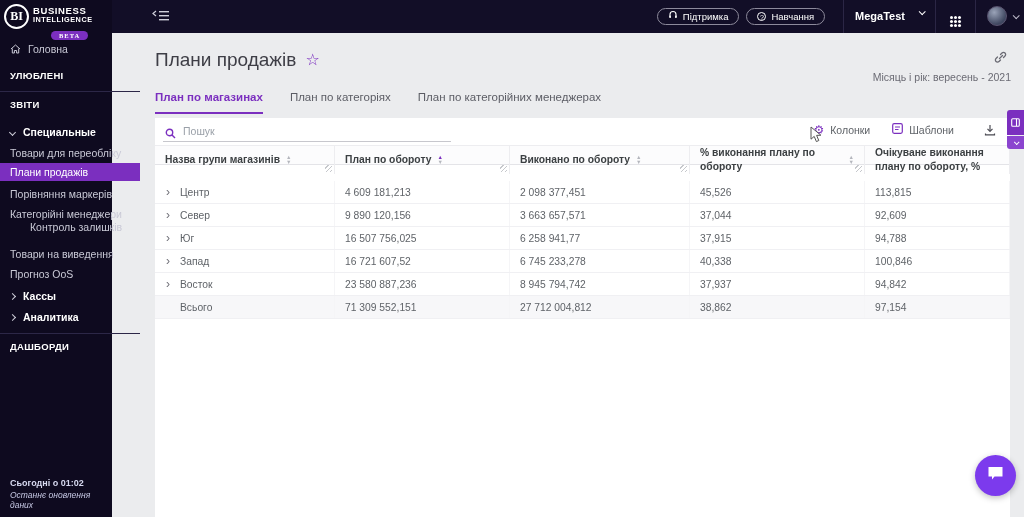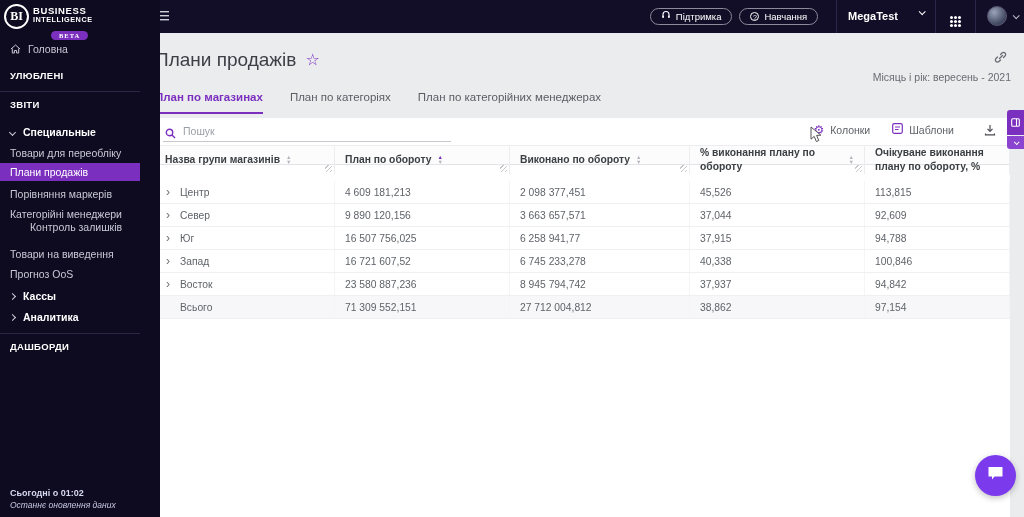--- a/index.html
+++ b/index.html
@@ -12,29 +12,29 @@
   .topbar { position:absolute; left:0; top:0; width:1024px; height:33px; background:#120e27; z-index:4; }
   .collapse-btn { position:absolute; left:152px; top:9px; width:18px; height:15px; cursor:pointer; }
   .topbar-right { position:absolute; right:6px; top:0; height:32px; display:flex; align-items:center; }
   .pill {
     display:flex; align-items:center; gap:5px; height:17px; padding:0 10px;
     border:1px solid #8d8a9b; border-radius:10px; background:transparent;
     color:#fff; font-size:9.5px; font-family:inherit; cursor:pointer; margin-right:7px;
   }
   .q-circle { width:9px; height:9px; border:1px solid #fff; border-radius:50%; font-size:7px; line-height:9px; text-align:center; color:#fff; }
   .vdiv { width:1px; height:33px; background:#2b2645; margin:0 11px; }
-  .org { display:flex; align-items:flex-start; gap:21px; color:#fff; font-size:11px; font-weight:700; cursor:pointer; }
+  .org { display:flex; align-items:flex-start; gap:14px; color:#fff; font-size:11px; font-weight:700; cursor:pointer; }
   .chev { display:inline-block; width:5px; height:5px; border-right:1.4px solid currentColor; border-bottom:1.4px solid currentColor; transform:rotate(45deg) translateY(-1px); }
   .dots { width:3px; height:3px; background:#fff; border-radius:50%; margin:2px 11px 0 3px;
     box-shadow:4px 0 0 #fff,8px 0 0 #fff,0 4px 0 #fff,4px 4px 0 #fff,8px 4px 0 #fff,0 8px 0 #fff,4px 8px 0 #fff,8px 8px 0 #fff; }
   .apps-wrap { display:flex; align-items:center; cursor:pointer; height:33px; padding-top:0; }
   .avatar { width:20px; height:20px; border-radius:50%; background:radial-gradient(circle at 35% 30%, #9aa3b8, #3f4760 70%); border:1px solid #5a5470; cursor:pointer; }
   .av-chev { color:#bdbac9; margin-left:6px; cursor:pointer; }
   
-  .sidebar { position:absolute; left:0; top:0; width:160px; height:517px; background:#0e0a1f; z-index:6; }
+  .sidebar { position:absolute; left:0; top:0; width:112px; height:517px; background:#0e0a1f; z-index:6; }
   .logo { position:absolute; left:4px; top:4px; display:flex; }
   .logo-circle { width:25px; height:25px; border:2.5px solid #fff; border-radius:50%; color:#fff;
     font-family:"Liberation Serif","DejaVu Serif",serif; font-weight:700; font-size:12px; display:flex; align-items:center; justify-content:center; }
   .logo-text { margin-left:4px; color:#fff; }
   .logo-l1 { font-size:9.5px; font-weight:700; letter-spacing:.6px; line-height:10px; margin-top:2px; }
   .logo-l2 { font-size:7.3px; font-weight:700; letter-spacing:.5px; line-height:8px; }
   .beta { display:inline-block; margin-top:2px; margin-left:18px; background:#7b2fbf; color:#fff;
     font-size:6.5px; font-weight:700; letter-spacing:1px; padding:1px 8px; border-radius:6px;
     font-family:"Liberation Serif","DejaVu Serif",serif; }
   .side-item { position:absolute; left:0; width:140px; height:18px; display:flex; align-items:center; padding-left:10px;

